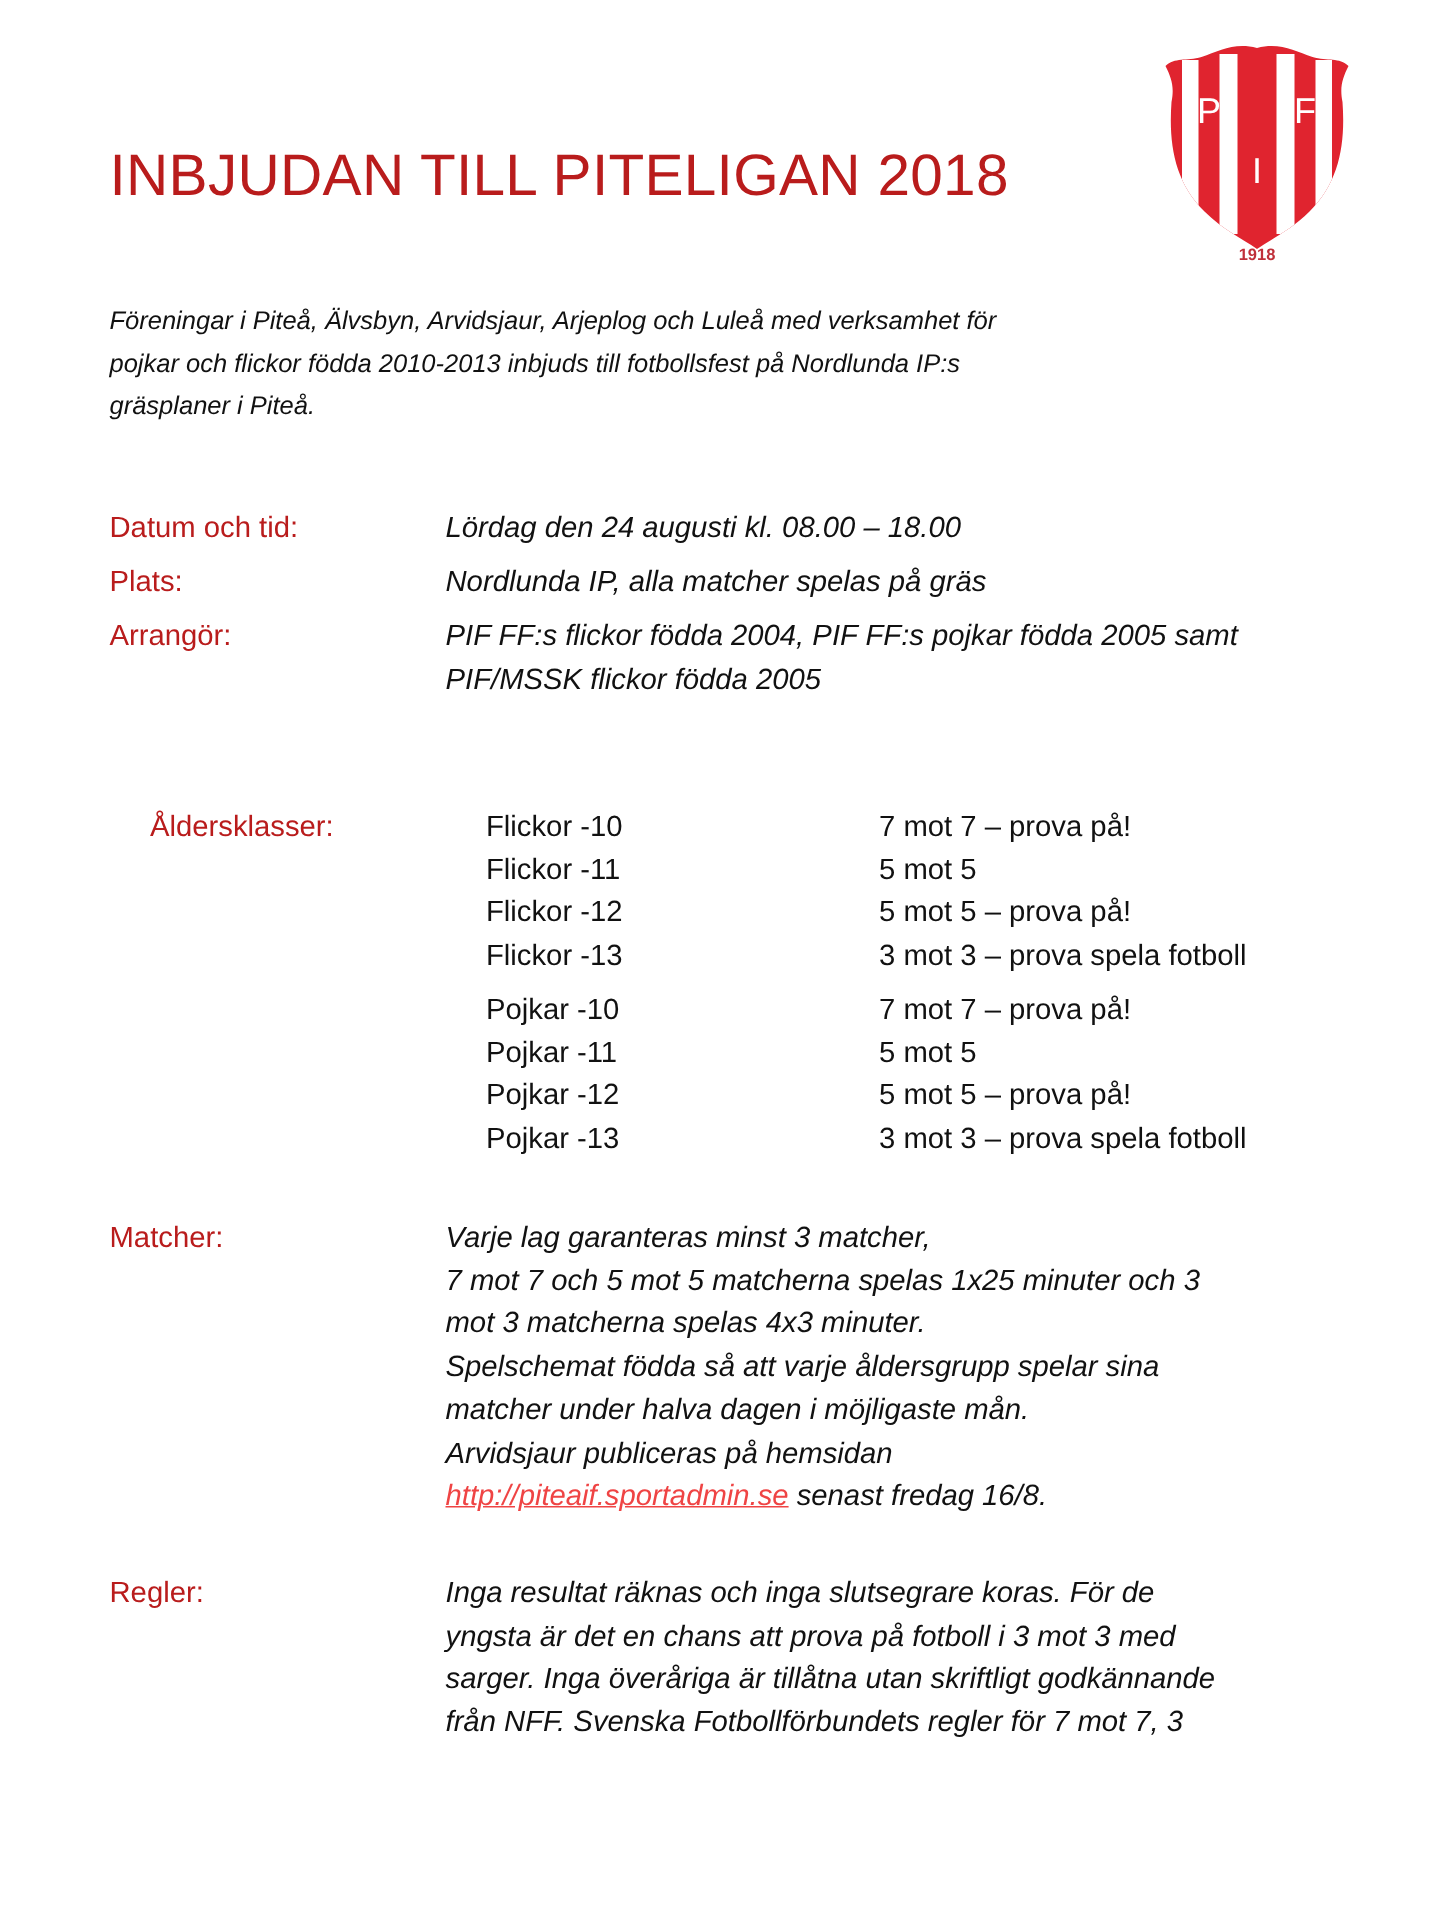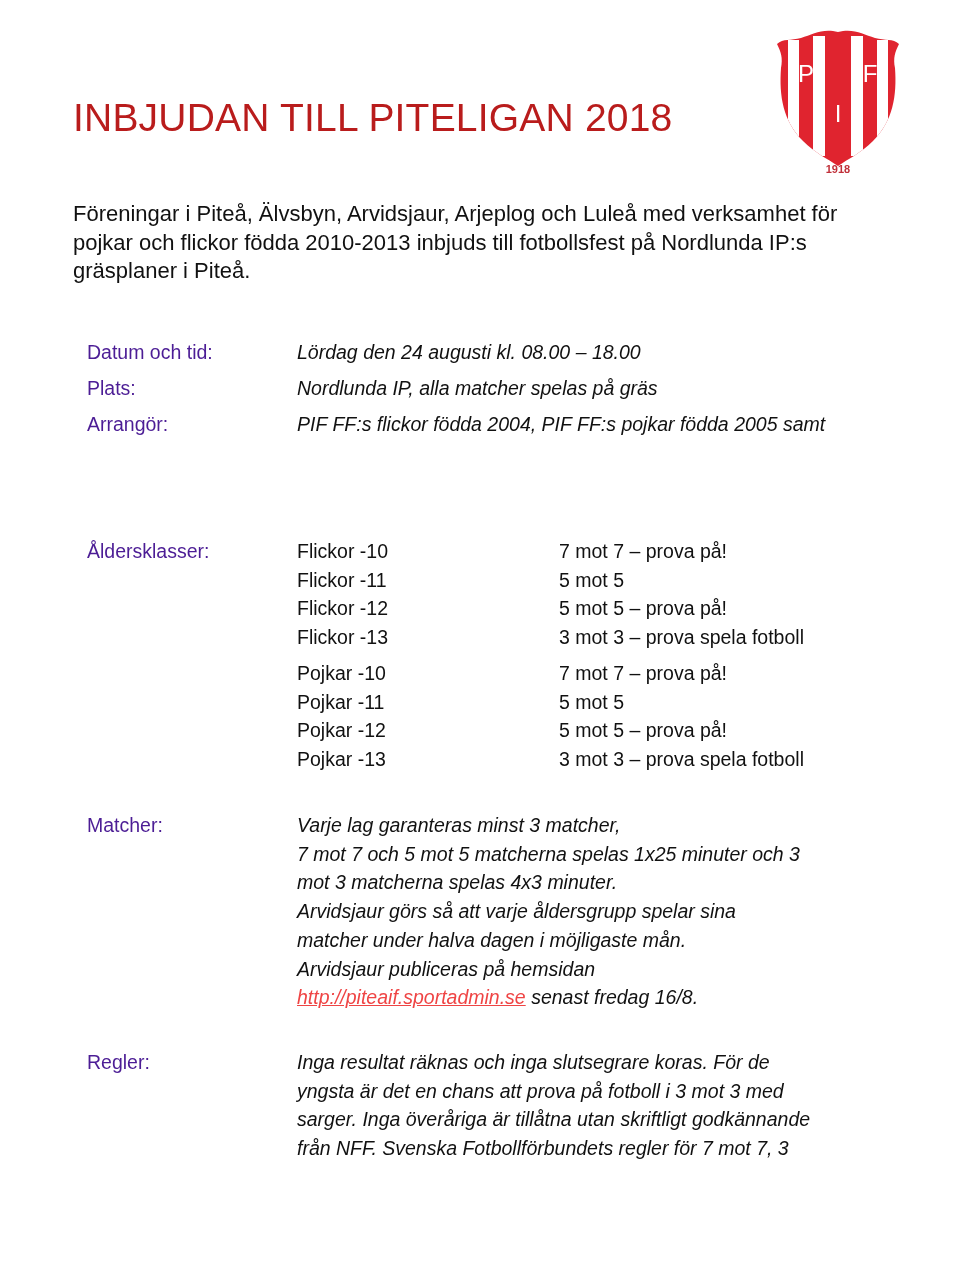--- a/index.html
+++ b/index.html
@@ -8,24 +8,24 @@
       font-family: "Liberation Sans", sans-serif; color: #111111;
     }
     .title {
       position: absolute; left: 73px; top: 96px;
       font-size: 39px; font-weight: normal; letter-spacing: 0.2px;
       margin: 0; color: #b91c1c;
     }
     .logo { position: absolute; left: 773px; top: 26px; width: 130px; height: 152px; }
     .intro {
       position: absolute; left: 73px; top: 200px; width: 800px;
-      font-size: 22px; line-height: 28.5px; margin: 0;
+      font-size: 17px; line-height: 28.5px; margin: 0; font-style: italic;
     }
     .row { position: absolute; left: 73px; font-size: 19.5px; line-height: 28.7px; }
-    .label { position: absolute; left: 14px; top: 0; color: #4c1d95; white-space: nowrap; }
+    .label { position: absolute; left: 0; top: 0; color: #b91c1c; white-space: nowrap; }
     .value { position: absolute; left: 224px; top: 0; width: 590px; white-space: normal; font-style: italic; }
     .class-name { position: absolute; left: 224px; white-space: nowrap; }
     .class-desc { position: absolute; left: 486px; white-space: nowrap; }
     .line { display: block; }
     a.link { color: #ef4444; text-decoration: underline; }
   </style>
 </head>
 <body>
 
 <h1 class="title">INBJUDAN TILL PITELIGAN 2018</h1>
@@ -62,24 +62,25 @@
 
 <div class="row" style="top:374px">
   <span class="label">Plats:</span>
   <span class="value">Nordlunda IP, alla matcher spelas på gräs</span>
 </div>
 
 <div class="row" style="top:410px">
   <span class="label">Arrangör:</span>
   <span class="value">
     <span class="line">PIF FF:s flickor födda 2004, PIF FF:s pojkar födda 2005 samt</span>
+    <span class="line">PIF/MSSK flickor födda 2005</span>
   </span>
 </div>
 
-<div class="row" style="top:537px; width:820px; height:260px;">
+<div class="row" style="top:537px; width:820px; height:260px;margin-left:27px;">
   <span class="label">Åldersklasser:</span>
 
   <span class="class-name" style="top:0px">Flickor -10</span>
   <span class="class-desc" style="top:0px">7 mot 7 – prova på!</span>
   <span class="class-name" style="top:28.7px">Flickor -11</span>
   <span class="class-desc" style="top:28.7px">5 mot 5</span>
   <span class="class-name" style="top:57.4px">Flickor -12</span>
   <span class="class-desc" style="top:57.4px">5 mot 5 – prova på!</span>
   <span class="class-name" style="top:86.1px">Flickor -13</span>
   <span class="class-desc" style="top:86.1px">3 mot 3 – prova spela fotboll</span>
@@ -93,21 +94,21 @@
   <span class="class-name" style="top:208.1px">Pojkar -13</span>
   <span class="class-desc" style="top:208.1px">3 mot 3 – prova spela fotboll</span>
 </div>
 
 <div class="row" style="top:811px">
   <span class="label">Matcher:</span>
   <span class="value">
     <span class="line">Varje lag garanteras minst 3 matcher,</span>
     <span class="line">7 mot 7 och 5 mot 5 matcherna spelas 1x25 minuter och 3</span>
     <span class="line">mot 3 matcherna spelas 4x3 minuter.</span>
-    <span class="line">Arvidsjaur görs så att varje åldersgrupp spelar sina</span>
+    <span class="line">Spelschemat födda så att varje åldersgrupp spelar sina</span>
     <span class="line">matcher under halva dagen i möjligaste mån.</span>
     <span class="line">Arvidsjaur publiceras på hemsidan</span>
     <span class="line"><a class="link" href="#">http://piteaif.sportadmin.se</a><span> senast fredag 16/8.</span></span>
   </span>
 </div>
 
 <div class="row" style="top:1048px">
   <span class="label">Regler:</span>
   <span class="value">
     <span class="line">Inga resultat räknas och inga slutsegrare koras. För de</span>

